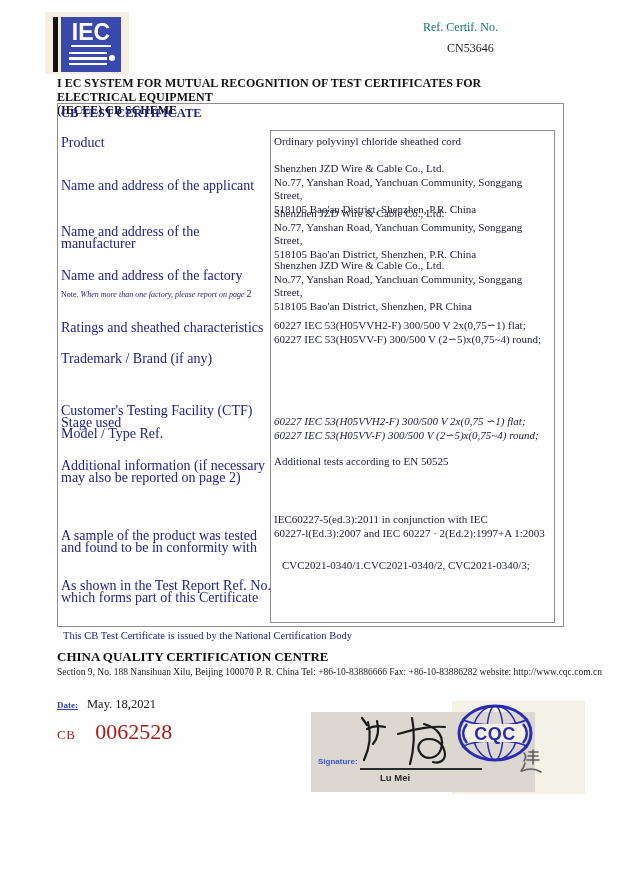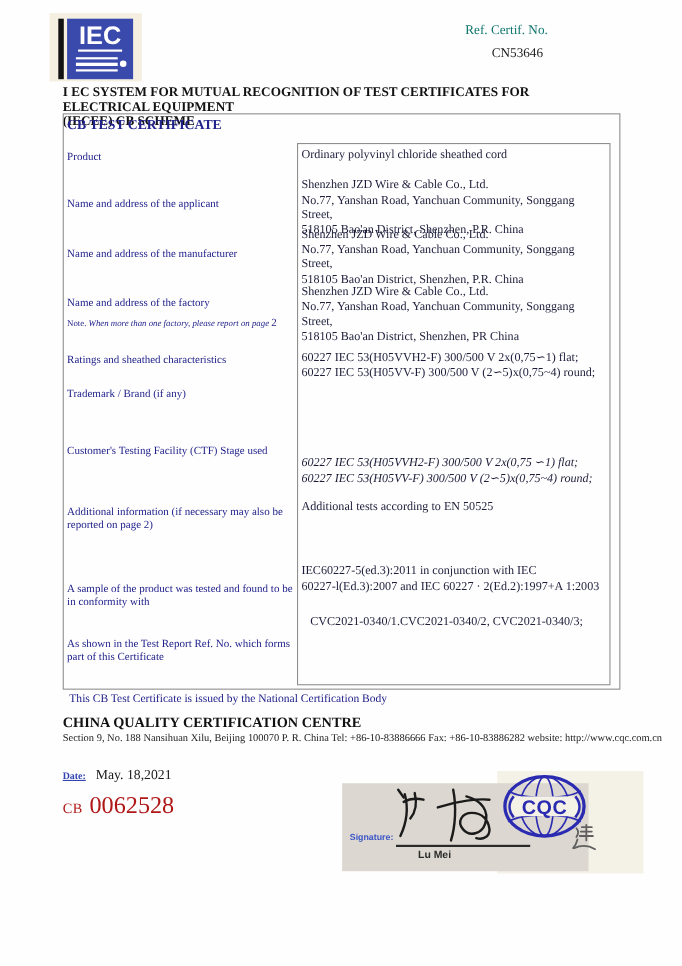--- a/index.html
+++ b/index.html
@@ -26,37 +26,37 @@
 
   .ref-label { left:423px; top:20px; font-size:12px; color:#0f766e; }
   .ref-value { left:447px; top:41px; font-size:12px; color:#1c1c1c; }
   .scheme { left:57px; top:77px; width:505px; font-weight:bold; font-size:12px; line-height:13.5px; color:#121212; }
 
   
   .outer-box { left:57px; top:103px; width:507px; height:524px; border:1px solid #8f8f8f; }
   .inner-box { left:270px; top:130px; width:285px; height:493px; border:1px solid #8f8f8f; }
   .cert-title { left:61px; top:106px; font-weight:bold; font-size:12.5px; color:#22228c; }
 
-  .lbl { color:#22228c; font-size:10px; line-height:12px; width:205px; }
+  .lbl { color:#22228c; font-size:14px; line-height:12px; width:205px; }
   .lbl.wide { width:215px; }
   .note { color:#22228c; font-size:8px; }
   .note .it { font-style:italic; }
   .note .pg { font-size:10px; font-style:normal; }
 
   .val { color:#1d1d3a; font-size:11px; line-height:13.5px; width:278px; white-space:pre-line; }
 
   .issued-note { left:63px; top:630px; color:#22228c; font-size:10.5px; }
 
   
   .org-name { left:57px; top:649px; font-weight:bold; font-size:13px; color:#101010; }
   .org-address { left:57px; top:667px; font-size:9.5px; color:#222222; }
   .date-row { left:57px; top:697px; display:flex; align-items:baseline; gap:9px; }
   .date-label { color:#3344b0; font-size:9px; font-weight:bold;text-decoration:underline; }
   .date-value { color:#1a1a1a; font-size:12.5px; }
-  .cb-row { left:57px; top:719px; display:flex; align-items:baseline; gap:6px; color:#b01818; }
+  .cb-row { left:57px; top:719px; display:flex; align-items:baseline; gap:20px; color:#b01818; }
   .cb-prefix { font-size:13px; letter-spacing:0.5px; }
   .cb-number { font-size:22px; }
 
   
   .cqc-bg { left:452px; top:701px; width:133px; height:93px; background:#f4f1e6; }
   .sig-patch { left:311px; top:712px; width:224px; height:80px; background:#dcd8d1; }
   .sig-label { left:318px; top:757px; color:#3b55c8; font-family:"Liberation Sans","DejaVu Sans",sans-serif; font-weight:bold; font-size:8px; }
   .sig-line { left:360px; top:768px; width:122px; height:1.8px; background:#2a2a2a; }
   .sig-name { left:380px; top:772px; color:#2b2b2b; font-family:"Liberation Sans","DejaVu Sans",sans-serif; font-weight:bold; font-size:9.5px; }
   .sig-svg { left:340px; top:713px; }
@@ -96,20 +96,21 @@
   <div class="abs lbl" style="left:61px; top:226px;">Name and address of the manufacturer</div>
   <div class="abs lbl" style="left:61px; top:270px;">Name and address of the factory</div>
   <div class="abs note" style="left:61px; top:288px;">
     <span>Note.</span>
     <span class="it">When more than one factory, please report on page</span>
     <span class="pg">2</span>
   </div>
   <div class="abs lbl" style="left:61px; top:322px;">Ratings and sheathed characteristics</div>
   <div class="abs lbl" style="left:61px; top:353px;">Trademark / Brand (if any)</div>
   <div class="abs lbl wide" style="left:61px; top:405px;">Customer's Testing Facility (CTF) Stage used</div>
+  <div class="abs lbl" style="left:61px; top:428px;">Model / Type Ref.</div>
   <div class="abs lbl wide" style="left:61px; top:460px;">Additional information (if necessary may also be reported on page 2)</div>
   <div class="abs lbl wide" style="left:61px; top:530px;">A sample of the product was tested and found to be in conformity with</div>
   <div class="abs lbl wide" style="left:61px; top:580px;">As shown in the Test Report Ref. No. which forms part of this Certificate</div>
 
   <div class="abs val" style="left:274px; top:135px;">Ordinary polyvinyl chloride sheathed cord</div>
   <div class="abs val" style="left:274px; top:162px;">Shenzhen JZD Wire &amp; Cable Co., Ltd.
 No.77, Yanshan Road, Yanchuan Community, Songgang Street,
 518105 Bao'an District, Shenzhen, P.R. China</div>
   <div class="abs val" style="left:274px; top:207px;">Shenzhen JZD Wire &amp; Cable Co., Ltd.
 No.77, Yanshan Road, Yanchuan Community, Songgang Street,

